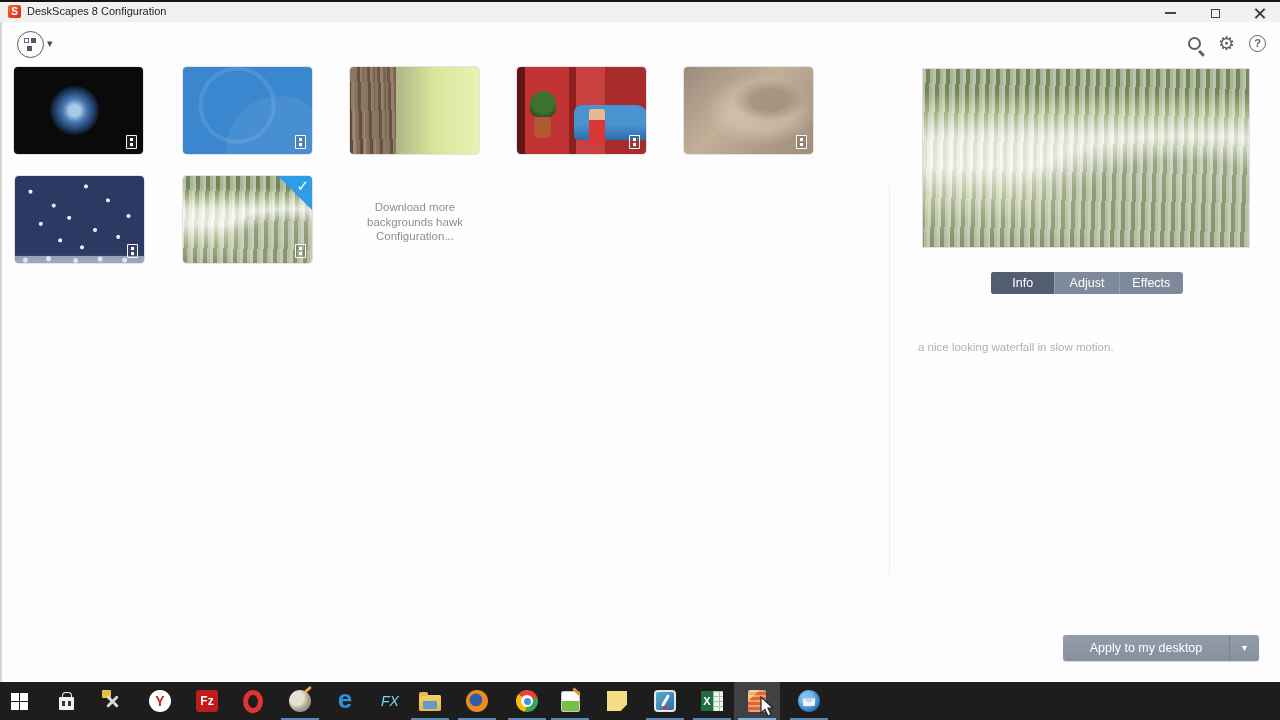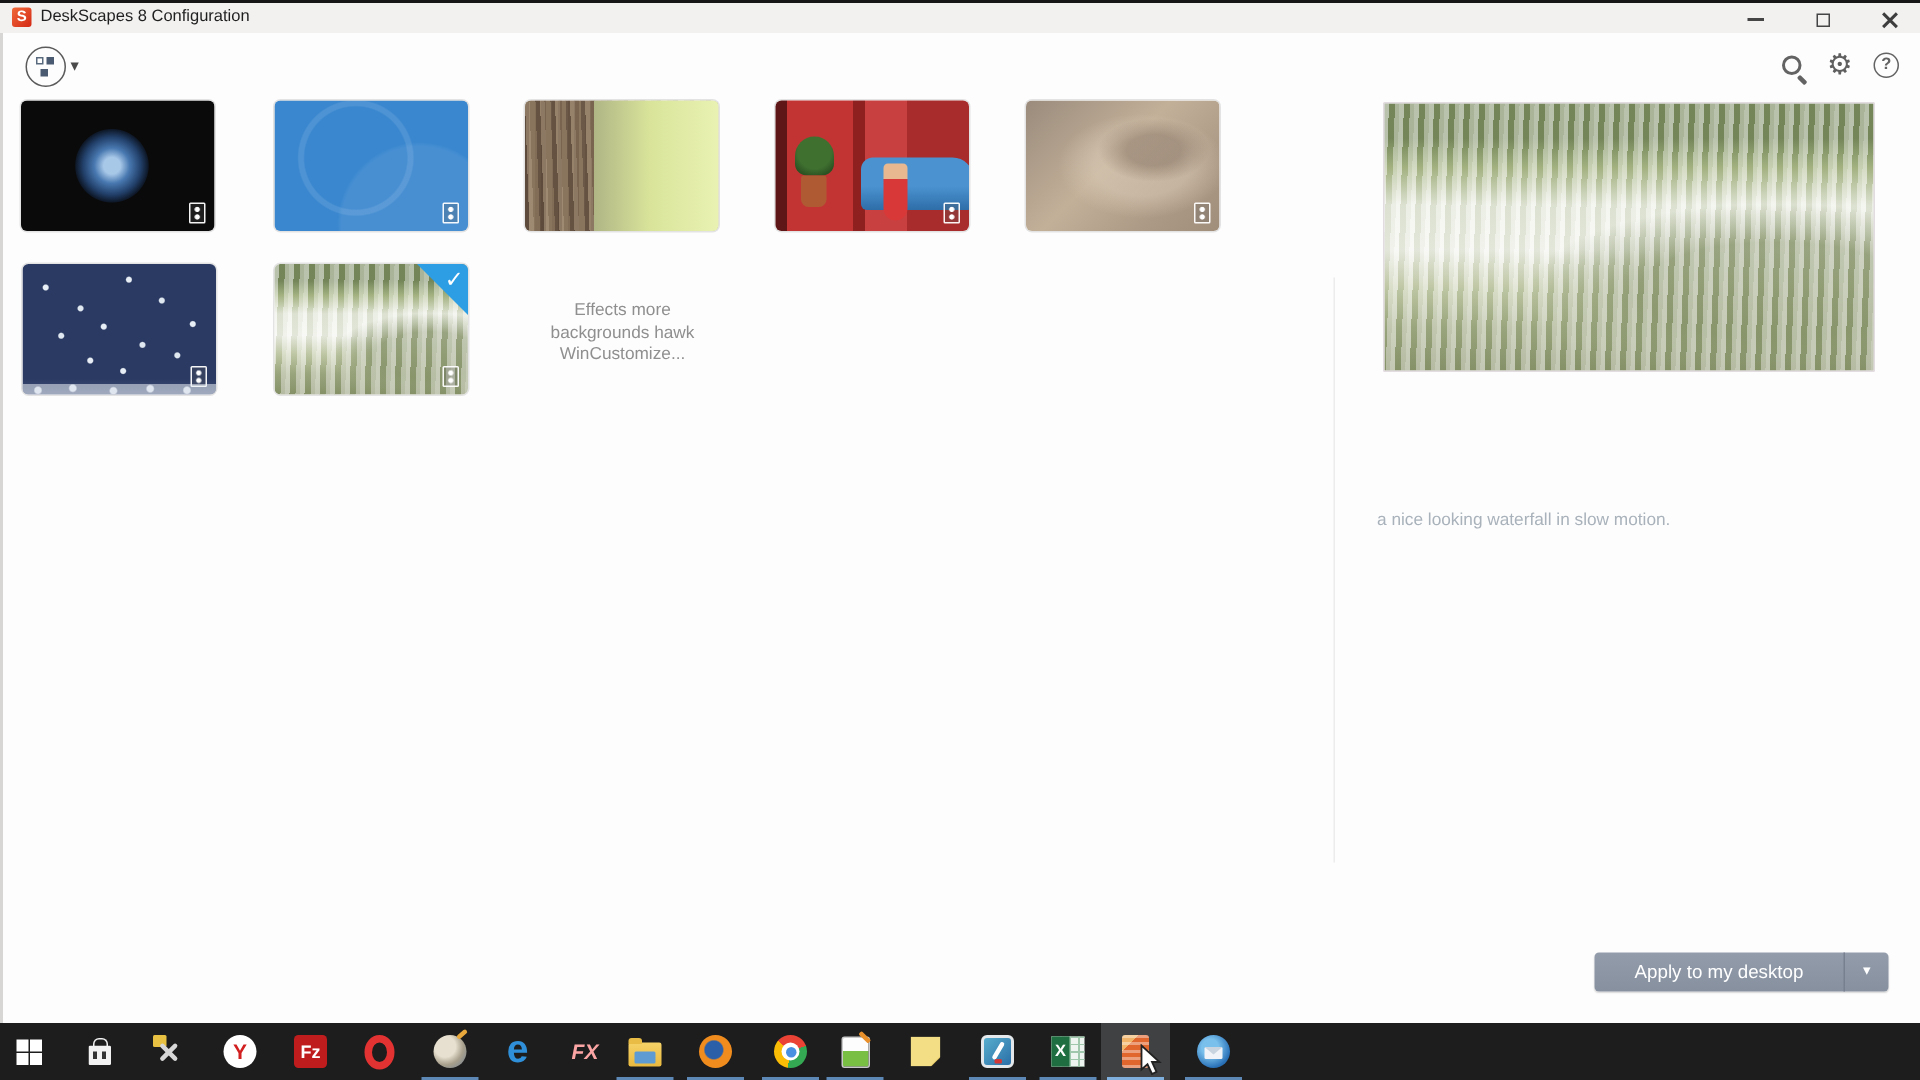--- a/index.html
+++ b/index.html
@@ -126,21 +126,21 @@
   .ic-tools::before { content:""; position:absolute; left:1px; top:0; width:9px; height:8px; background:#e8c042; border-radius:1px; }
   .ic-tools i:nth-child(1),.ic-tools i:nth-child(2) { position:absolute; left:10px; top:4px; width:3px; height:15px; background:#d8d8d8; border-radius:2px; }
   .ic-tools i:nth-child(1){ transform:rotate(45deg);} .ic-tools i:nth-child(2){ transform:rotate(-45deg);}
   .ic-yandex { width:22px; height:22px; border-radius:50%; background:#fff; color:#d21f1f; font-weight:bold; font-size:14px; text-align:center; line-height:22px; }
   .ic-filezilla { width:22px; height:22px; border-radius:3px; background:#bf1d1d; color:#fff; font-weight:bold; font-size:12px; text-align:center; line-height:22px; }
   .ic-opera { width:20px; height:23px; border:5px solid #e23232; border-radius:50%; }
   .ic-globe { position:relative; width:22px; height:22px; border-radius:50%;
               background:radial-gradient(circle at 35% 35%, #e7dfcf 0 35%, #a8a08c 60%, #6e7e96 100%); }
   .ic-globe::after { content:""; position:absolute; right:-1px; top:-2px; width:8px; height:3px; background:#e8a83c; border-radius:2px; transform:rotate(-40deg); }
   .ic-edge { color:#2f8fd8; font-size:26px; font-weight:bold; line-height:22px; margin-top:-4px; }
-  .ic-fx { color:#fca5a5; font-weight:bold; font-size:14px; font-style:italic; }
+  .ic-fx { color:#7dd3fc; font-weight:normal; font-size:14px; font-style:italic; }
   .ic-folder { position:relative; width:22px; height:16px; background:linear-gradient(180deg,#f6d267,#e9b93f); border-radius:1.5px; margin-top:3px; }
   .ic-folder::before { content:""; position:absolute; left:0; top:-3px; width:9px; height:4px; background:#e9bc45; border-radius:2px 2px 0 0; }
   .ic-folder::after { content:""; position:absolute; left:4px; top:6px; width:14px; height:8px; background:#5e9bd3; border-radius:1px; }
   .ic-firefox { position:relative; width:22px; height:22px; border-radius:50%;
                 background:radial-gradient(circle at 45% 45%, #2b5fa8 0 34%, #f08c1e 40% 72%, #d4601a 100%); }
   .ic-chrome { position:relative; width:22px; height:22px; border-radius:50%;
                background:conic-gradient(from -50deg, #ea4335 0 120deg, #34a853 120deg 240deg, #fbbc05 240deg 360deg); }
   .ic-chrome::before { content:""; position:absolute; left:5px; top:5px; width:12px; height:12px; border-radius:50%; background:#fff; }
   .ic-chrome::after { content:""; position:absolute; left:7.5px; top:7.5px; width:7px; height:7px; border-radius:50%; background:#4a90e2; }
   .ic-imgedit { position:relative; width:19px; height:21px; background:linear-gradient(180deg,#fdfdfd 0 45%, #79bf43 45% 100%); border:1px solid #c9c9c9; border-radius:2px; }
@@ -220,28 +220,33 @@
   <div class="thumb t-night">
       <span class="film-badge"></span>
     </div>
   <div class="thumb t-waterfall">
     <span class="sel-corner"></span>
     <span class="sel-check">✓</span>
     <span class="film-badge"></span>
   </div>
 
   <div class="download-more">
-    <div>Effects more</div>
+    <div>Download more</div>
     <div>backgrounds hawk</div>
-    <div>WinCustomize...</div>
+    <div>Configuration...</div>
   </div>
 
   <div class="v-sep"></div>
 
   <div class="preview t-waterfall" style="left:922px;top:68px;width:328px;height:180px;border-radius:1px;"></div>
+  <div class="tabbar">
+    <div class="tab active">Info</div>
+    <div class="tab">Adjust</div>
+    <div class="tab">Effects</div>
+  </div>
   <div class="detail-desc">a nice looking waterfall in slow motion.</div>
 
   <div class="apply-btn">
     <div class="apply-label">Apply to my desktop</div>
     <div class="apply-dd">▾</div>
   </div>
 
   <div class="taskbar">
     <div class="tb-cell" style="left:-4px;">
         <span class="ic-start">

